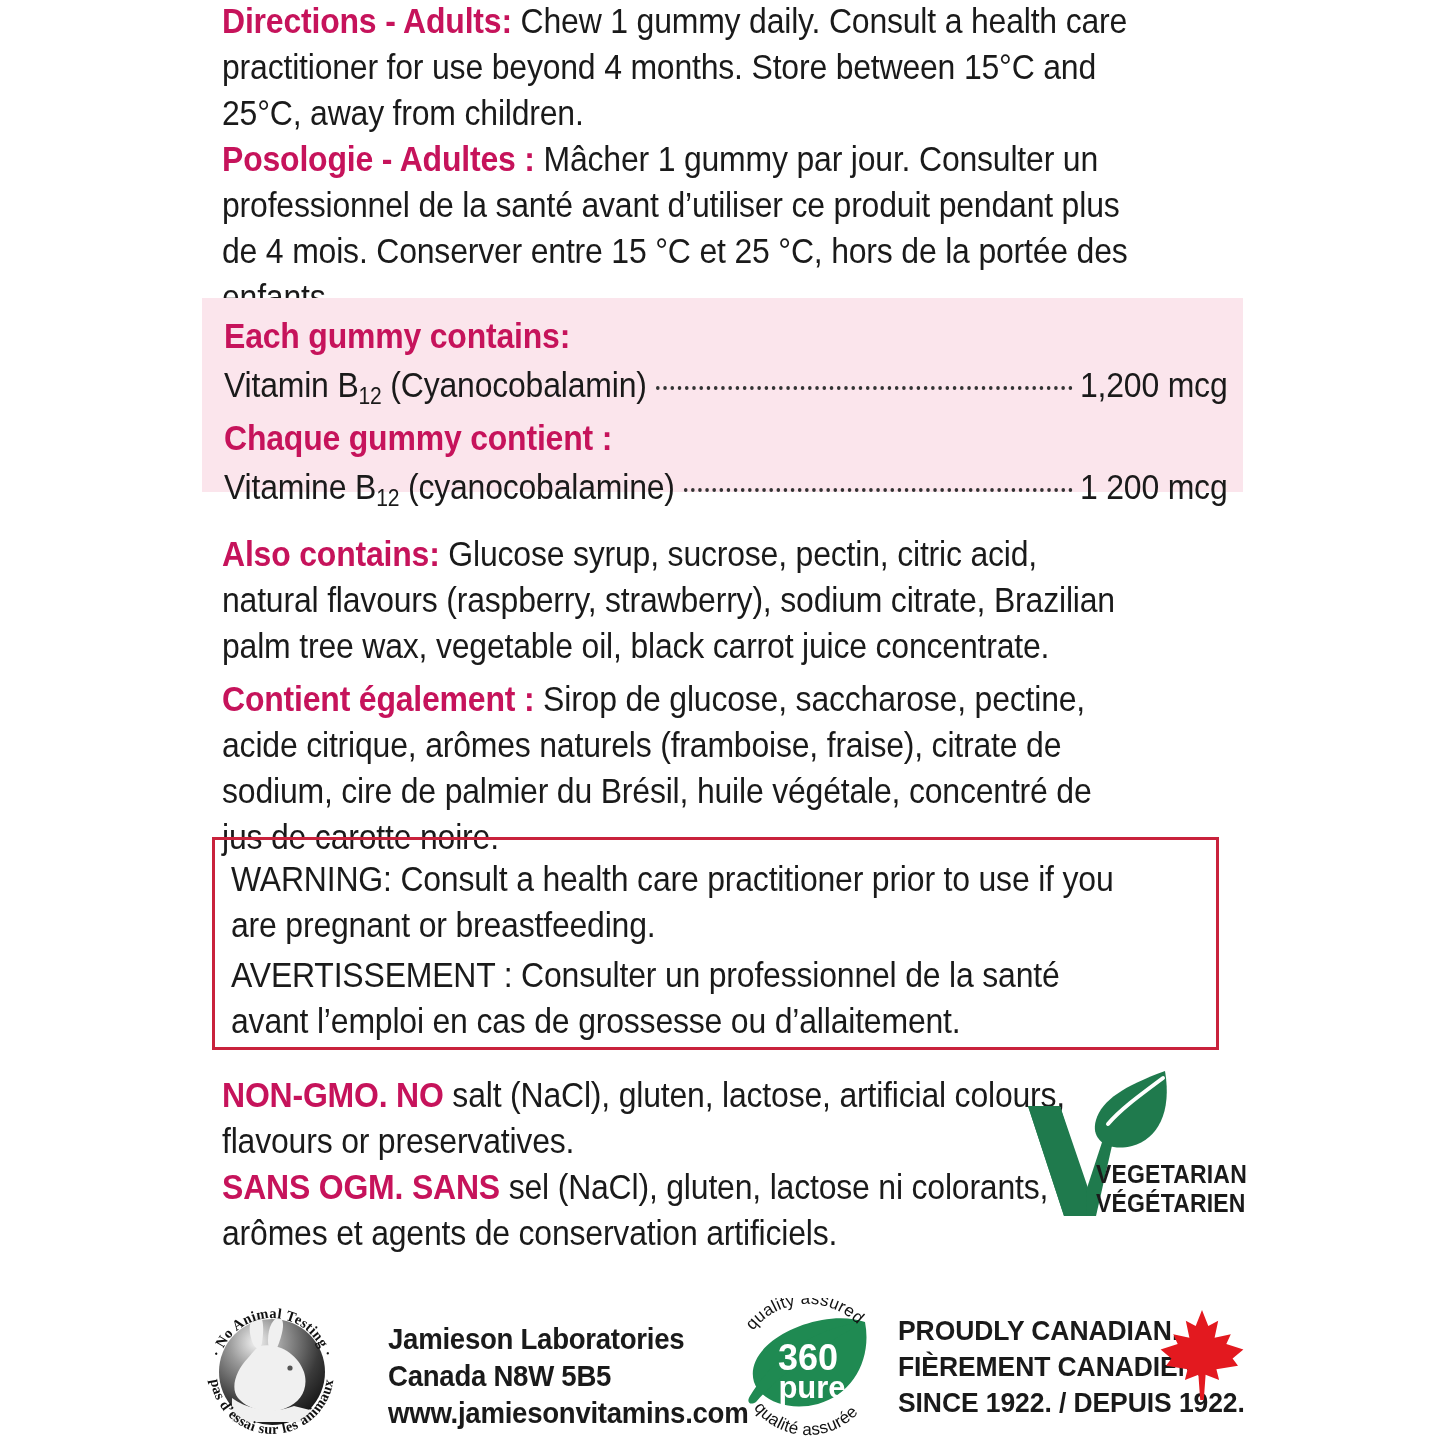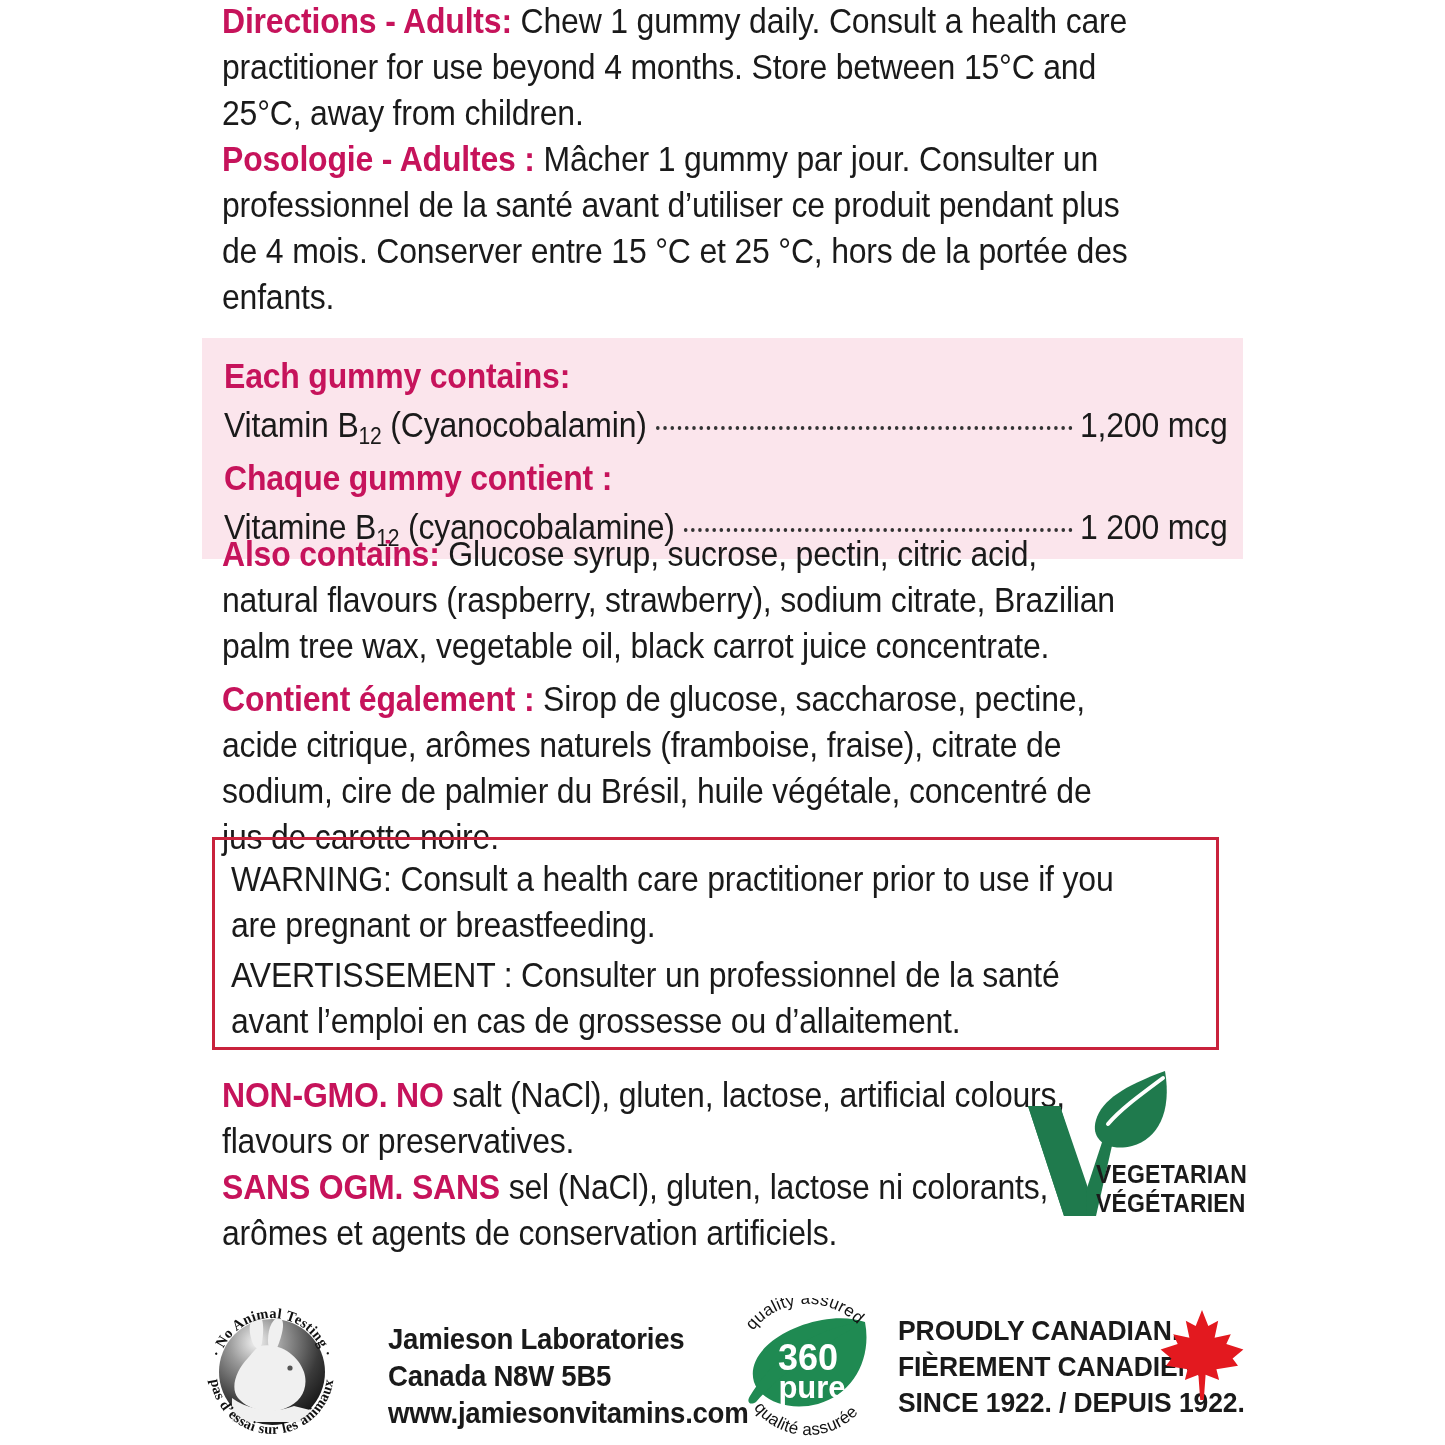--- a/index.html
+++ b/index.html
@@ -33,23 +33,22 @@
     font-weight: bold;
     color: #c6135b;
   }
 
   
   #panel-each-gummy {
     position: absolute;
     left: 202px;
     top: 298px;
     width: 1041px;
-    height: 221px;
+    height: 194px;
     background: #fbe5ec;
-    margin-top: 40px;
   }
   .panel-inner {
     position: absolute;
     left: 22px;
     top: 14px;
     width: 1000px;
     transform: scaleX(0.90);
     transform-origin: left top;
   }
   .panel-head {

